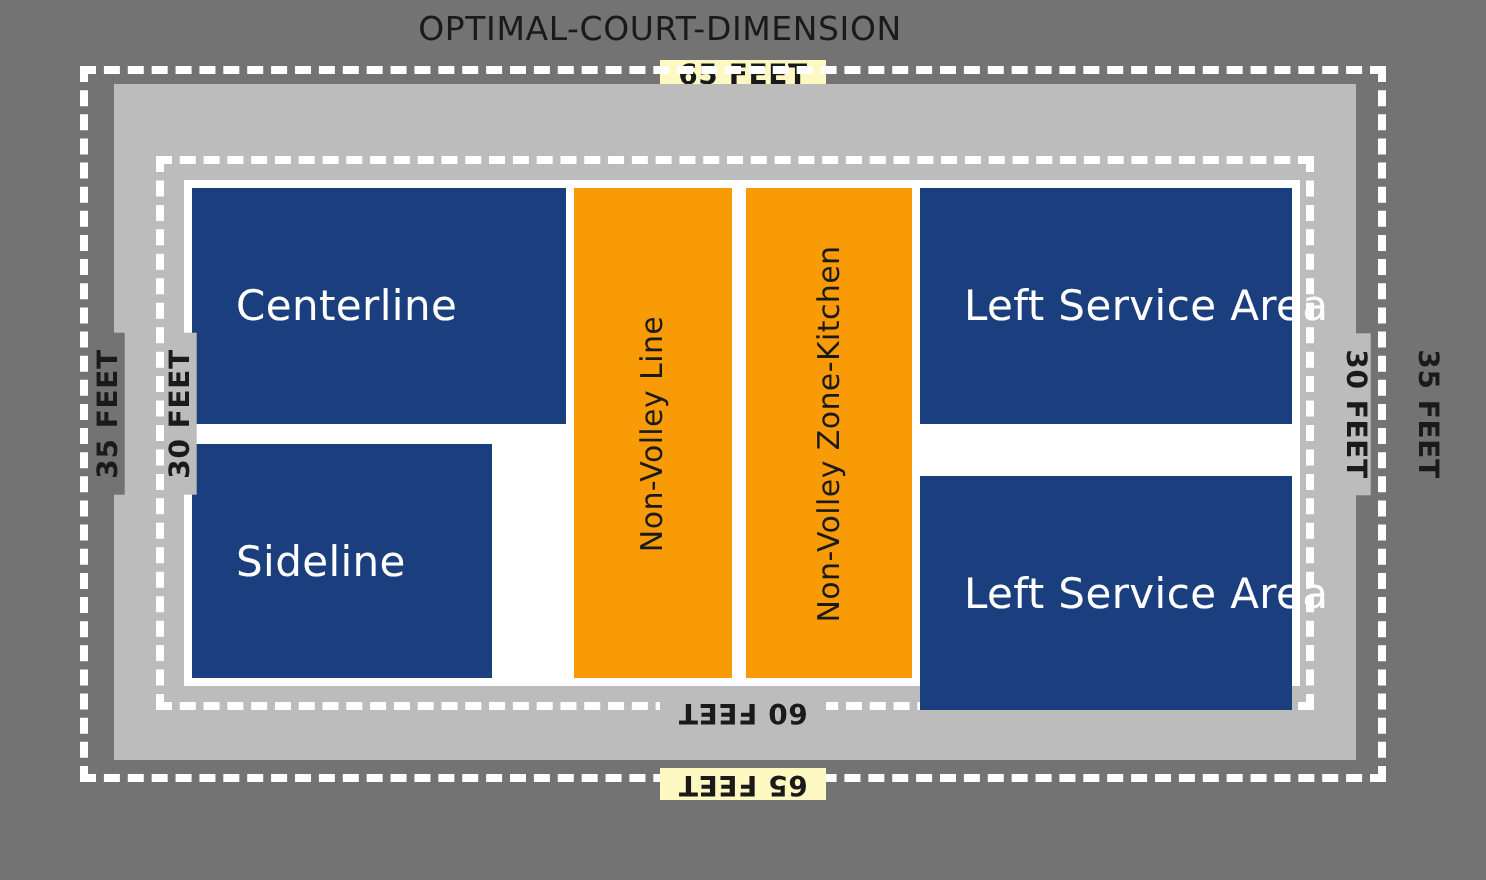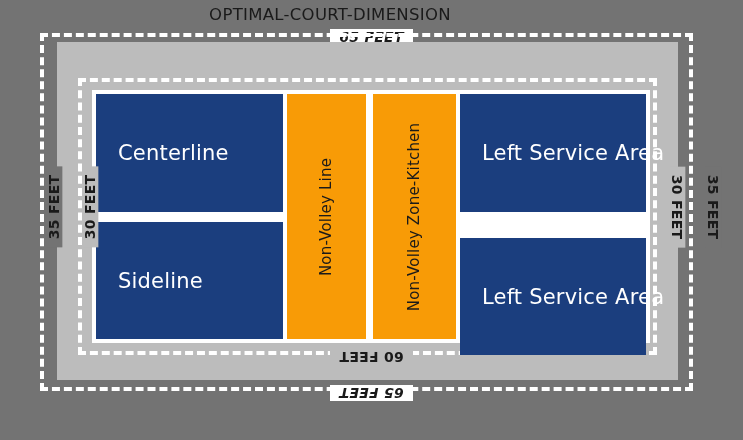--- a/index.html
+++ b/index.html
@@ -92,21 +92,21 @@
 
   
   .panel-orange {
     align-items: center;
     justify-content: center;
   }
   .vert-ccw { transform: rotate(-90deg); }
 
   
   #panel-centerline        { left: 96px;  top: 94px;  width: 187px; height: 118px; }
-  #panel-sideline          { left: 96px;  top: 222px; width: 187px; height: 117px; }
+  #panel-sideline          { left: 96px;  top: 222px; width: 150px; height: 117px; }
   #panel-nonvolley-line    { left: 287px; top: 94px;  width: 79px;  height: 245px; }
   #panel-nonvolley-kitchen { left: 373px; top: 94px;  width: 83px;  height: 245px; }
   #panel-right-service     { left: 460px; top: 94px;  width: 186px; height: 118px; }
   #panel-left-service      { left: 460px; top: 238px; width: 186px; height: 117px; }
 
   
   .caption {
     position: absolute;
     color: #1a1a1a;
     text-align: center;
@@ -116,23 +116,22 @@
     font-size: 16.5px;
     letter-spacing: 0.3px;
   }
   .caption-value {
     font-size: 14px;
     font-weight: bold;
     letter-spacing: 0.3px;
   }
   
   .caption-value.on-dash-outer {
-    background: #ffffff;
+    background: #fef9c3;
     padding: 0 9px;
-    font-style: italic;
   }
   .caption-value.on-dash-inner {
     background: #bcbcbc;
     padding: 0 9px;
   }
 
   
   #optimal-title  { left: 16px;   top: 5px;   width: 588px; padding-left: 20px; }
   #optimal-value  { left: 0;   top: 27px;  width: 743px; }
   #standard-title { left: 0;   top: 50px;  width: 743px; }

